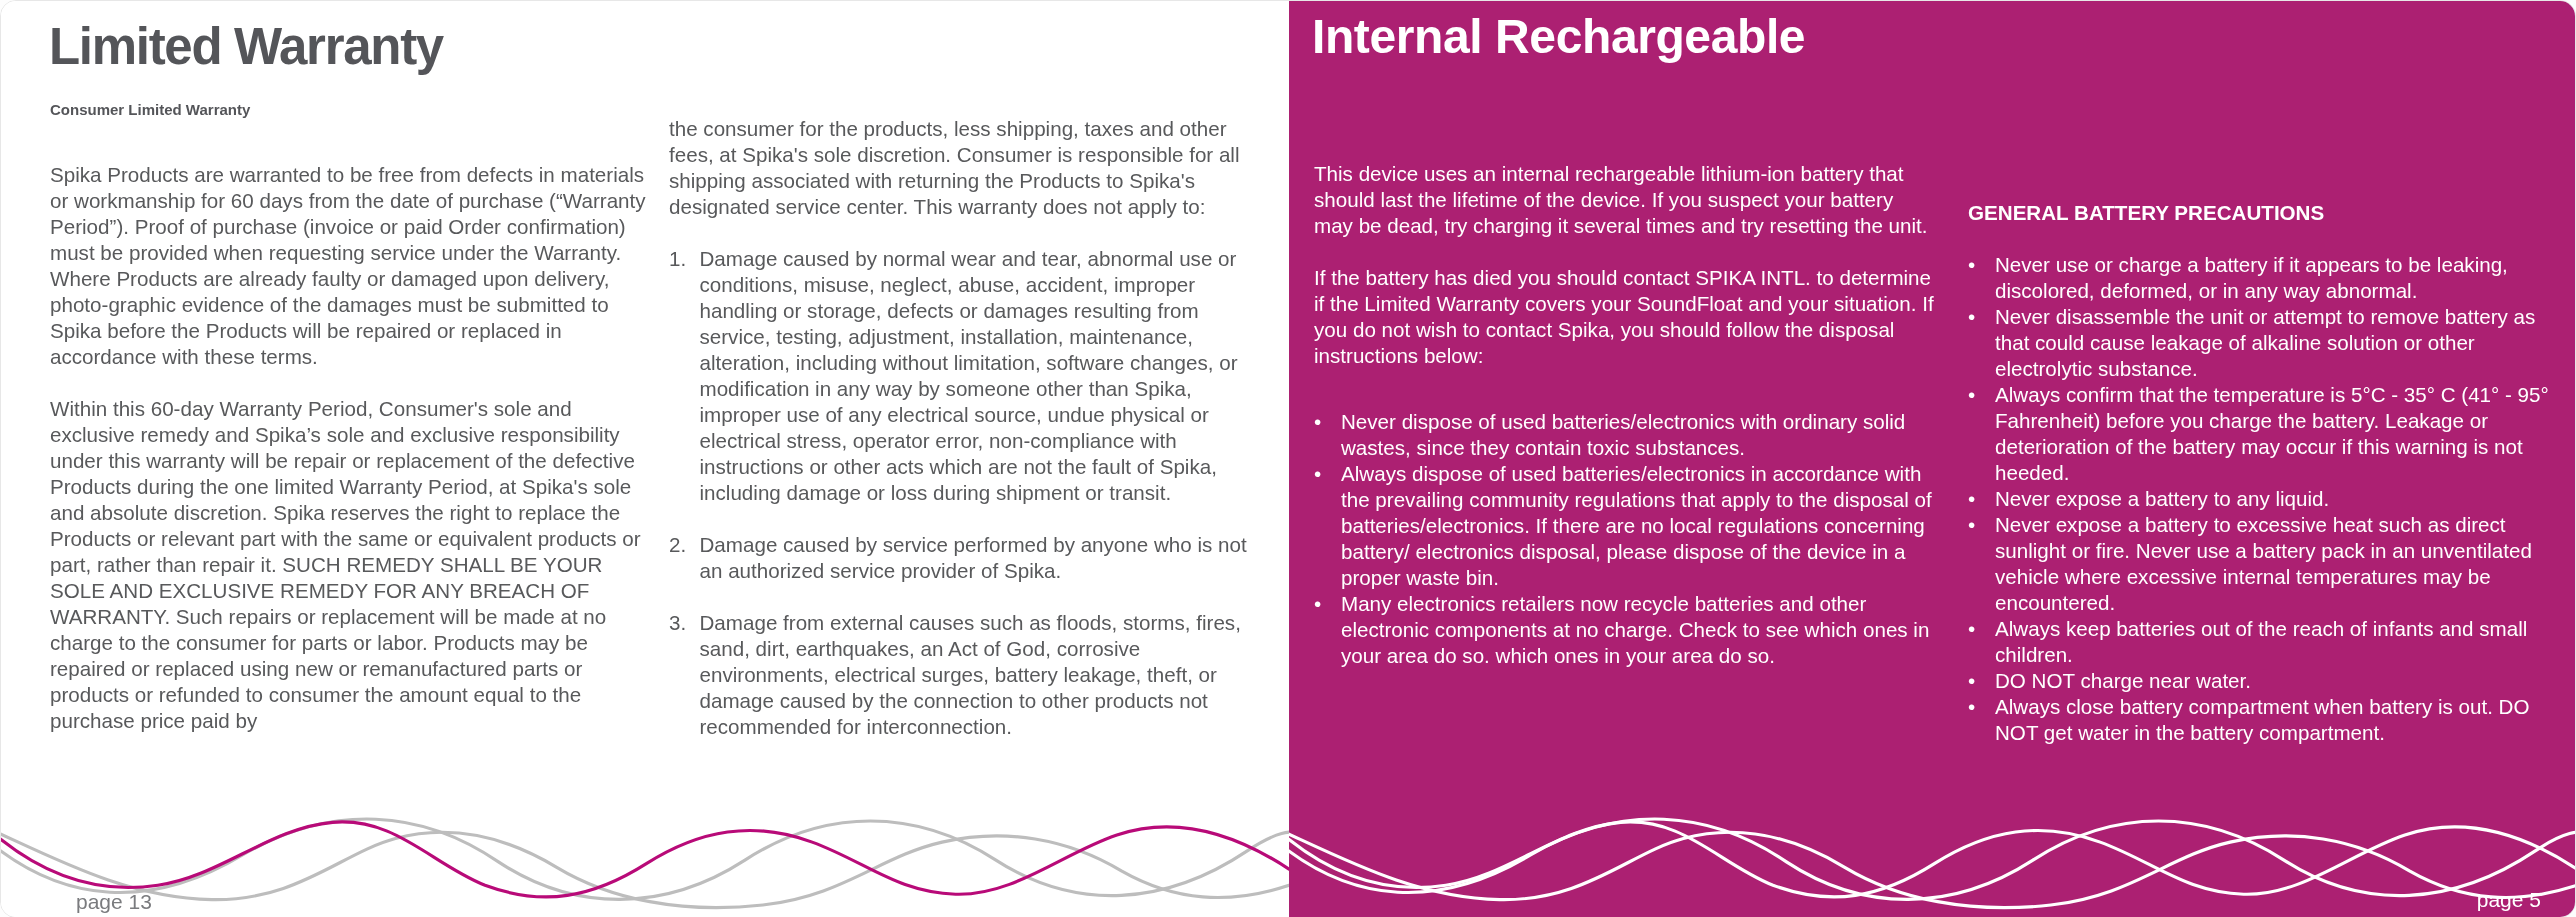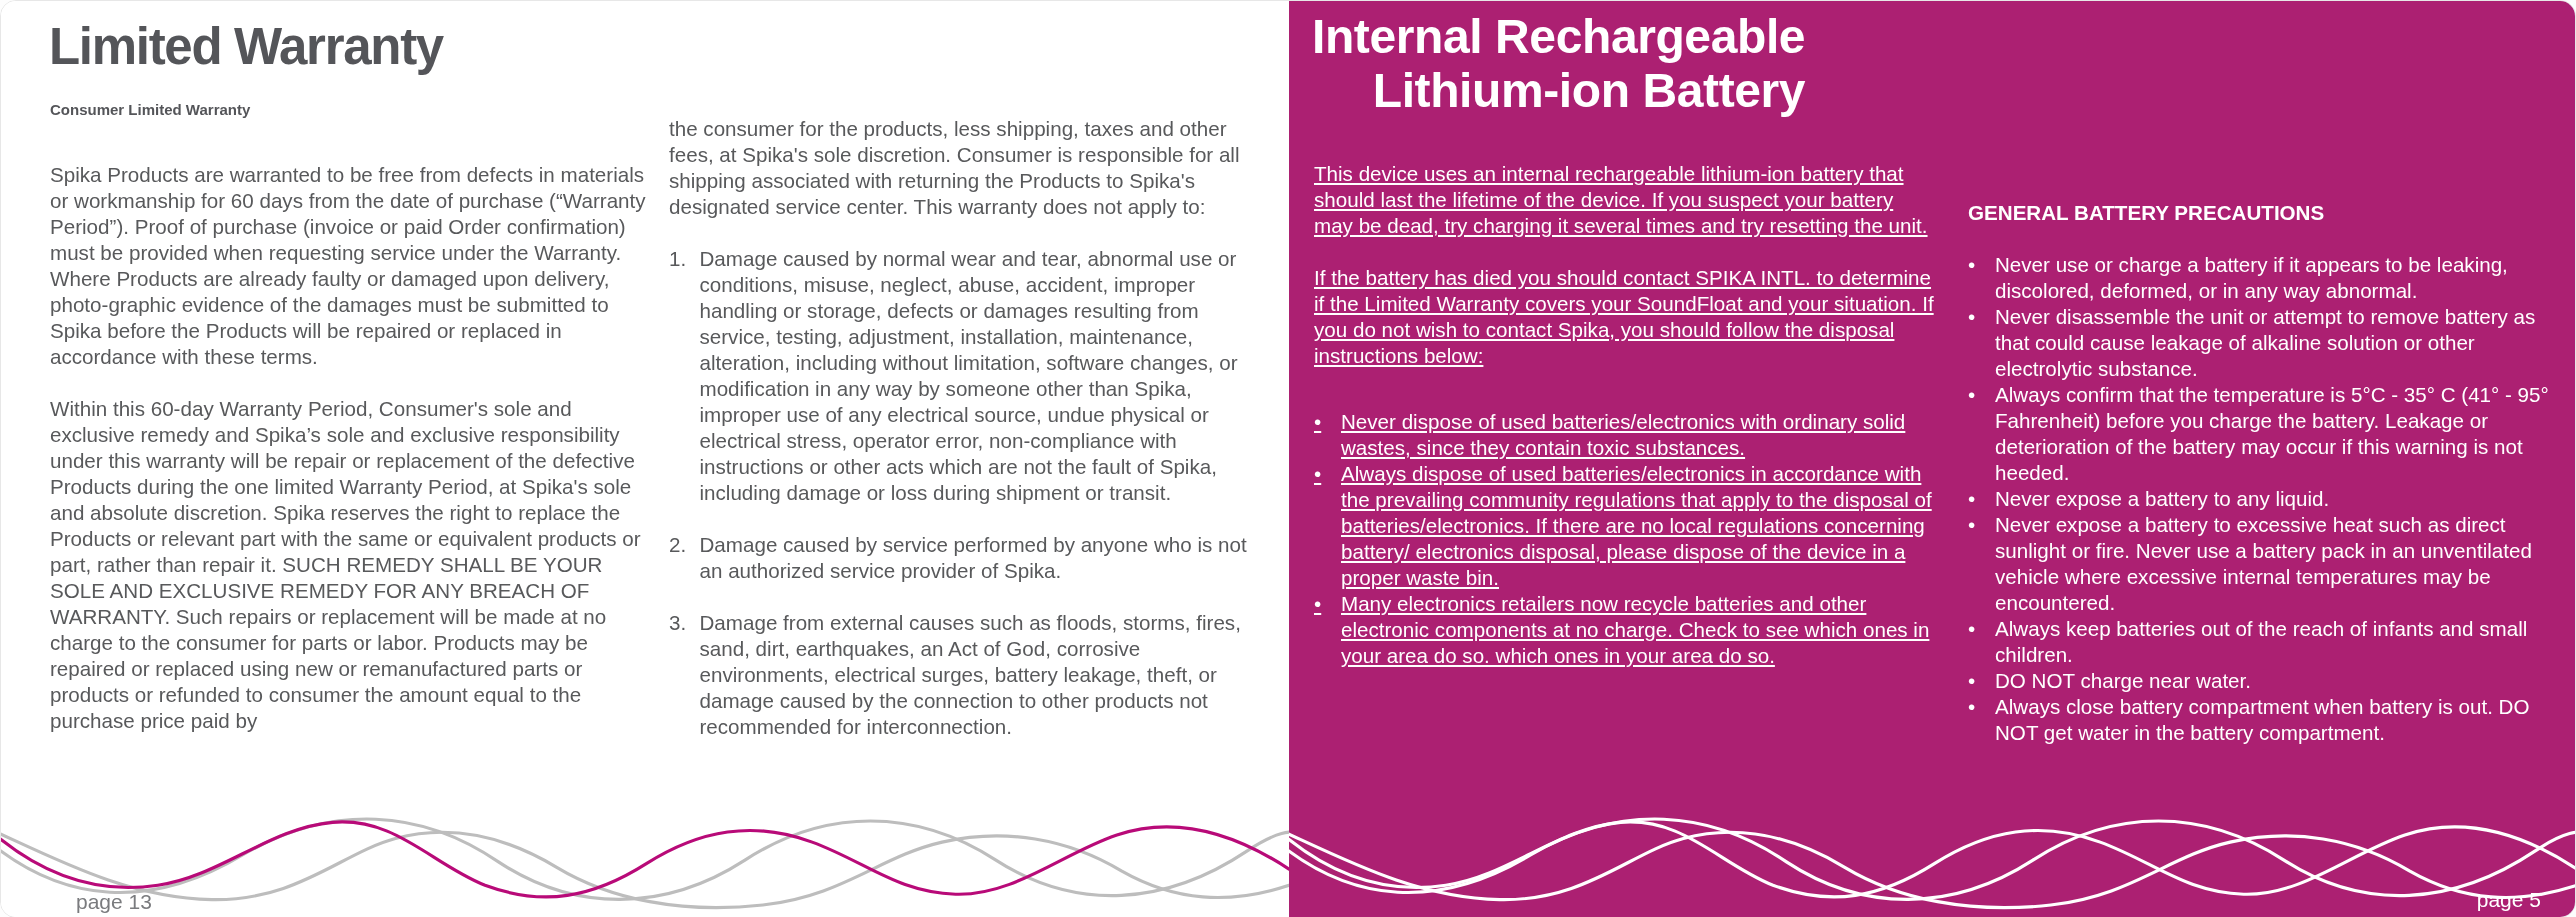--- a/index.html
+++ b/index.html
@@ -41,23 +41,23 @@
   .lw-col2{position:absolute;left:668px;top:115px;width:592px;}
   .lw-col2 .intro{margin-bottom:26px;}
   .num-list .num-item{display:flex;margin-bottom:26px;}
   .num-list .num-item:last-child{margin-bottom:0;}
   .num-list .num{flex:0 0 30.5px;}
   .num-list .txt{flex:1;}
   
   .page-right{position:absolute;left:1288px;top:0;width:1288px;height:918px;background:var(--magenta-background);color:var(--white-text);}
   .rp-title{
     position:absolute;left:23px;top:9px;
-    font-size:48px;font-weight:700;letter-spacing:-0.4px;line-height:54px;color:var(--white-text);text-align:right;
+    font-size:48px;font-weight:700;letter-spacing:-0.4px;line-height:54px;color:var(--white-text);
   }
-  .rp-col1{position:absolute;left:25px;top:160px;width:620px;text-decoration:underline;}
+  .rp-col1{position:absolute;left:25px;top:160px;width:620px;}
   .rp-col1 .intro{margin-bottom:26px;}
   .rp-heading{font-size:20.6px;font-weight:700;}
   .rp-col1 .warning-text{margin-bottom:40px;}
   .rp-col2{position:absolute;left:679px;top:167px;width:587px;}
   .rp-col2 .rp-heading{margin-bottom:26px;margin-top:32px;}
   .bullet-list .bullet-item{display:flex;}
   .bullet-list .b{flex:0 0 27px;}
   .bullet-list .txt{flex:1;}
   .disposal-list .bullet-item{margin-bottom:0;}
   
@@ -108,21 +108,20 @@
       </svg>
     </div>
 
     <div class="pageno pageno-left">page 13</div>
   </section>
 
   <section class="page-right">
 
     <h1 class="rp-title">
       <span>Internal Rechargeable</span><br>
-      <span>Lithium-ion Battery</span>
     </h1>
 
     <div class="rp-col1 body-text">
       <p class="intro">This device uses an internal rechargeable lithium-ion battery that should last the lifetime of the device. If you suspect your battery may be dead, try charging it several times and try resetting the unit.</p>
       <p class="warning-text">If the battery has died you should contact SPIKA INTL. to determine if the Limited Warranty covers your SoundFloat and your situation.  If you do not wish to contact Spika, you should follow the disposal instructions below:</p>
       <div class="bullet-list disposal-list">
         <div class="bullet-item">
           <span class="b">•</span>
           <span class="txt">Never dispose of used batteries/electronics with ordinary solid wastes, since they contain toxic substances.</span>
         </div>

